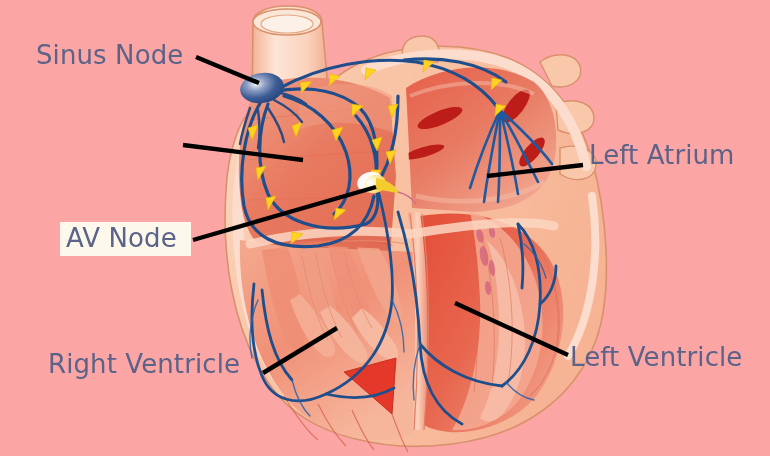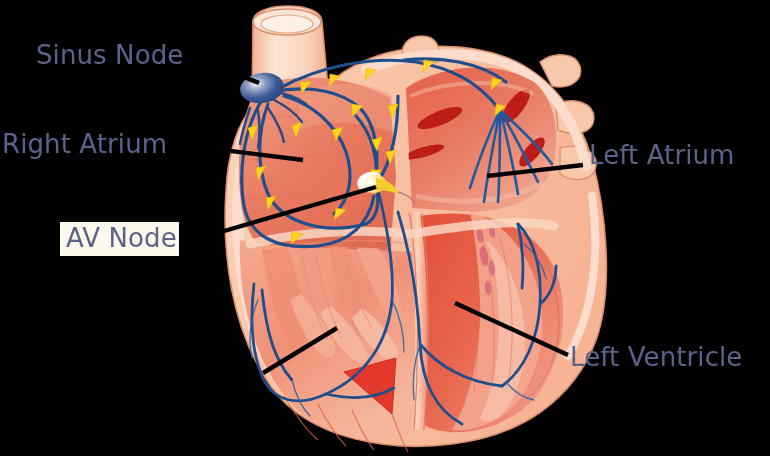--- a/index.html
+++ b/index.html
@@ -4,21 +4,21 @@
 <style>
   html, body {
     margin: 0;
     padding: 0;
     background: #ffffff;
   }
   #stage {
     position: relative;
     width: 770px;
     height: 456px;
-    background: #000000;
+    background: #fca5a5;
     overflow: hidden;
     font-family: "DejaVu Sans", "Liberation Sans", sans-serif;
   }
   #heart-svg {
     position: absolute;
     left: 0;
     top: 0;
     width: 770px;
     height: 456px;
   }
@@ -27,21 +27,21 @@
     color: #5b6389;
     font-family: "DejaVu Sans", "Liberation Sans", sans-serif;
     font-size: 26px;
     font-weight: 400;
     letter-spacing: 0.1px;
     white-space: nowrap;
     line-height: 1.05;
   }
   .lbl-boxed {
     background: #fdf8ec;
-    padding: 3px 2px 4px 6px;
+    padding: 3px 14px 4px 6px;
   }
   #lbl-sinus-node  { left: 36px;  top: 42px; }
   #lbl-right-atrium{ left: 2px;   top: 131px; }
   #lbl-av-node     { left: 60px;  top: 222px; }
   #lbl-left-atrium { left: 589px; top: 142px; }
   #lbl-left-vent   { left: 570px; top: 344px; }
   #lbl-right-vent  { left: 48px;  top: 351px; }
 </style>
 </head>
 <body>
@@ -355,22 +355,22 @@
         <line x1="583" y1="165" x2="487" y2="176"></line>
         <line x1="568" y1="355" x2="455" y2="303"></line>
         <line x1="263" y1="373" x2="337" y2="328"></line>
       </g>
 
     </g>
   </svg>
 
   <div class="lbl" id="lbl-sinus-node">Sinus Node</div>
 
-  <div class="lbl" id="lbl-right-atrium">Right Atrium</div>
 
   <div class="lbl lbl-boxed" id="lbl-av-node">AV Node</div>
 
   <div class="lbl" id="lbl-left-vent">Left Ventricle</div>
 
   <div class="lbl" id="lbl-left-atrium">Left Atrium</div>
 
+  <div class="lbl" id="lbl-right-vent">Right Ventricle</div>
 
 </div>
 
 </body></html>

